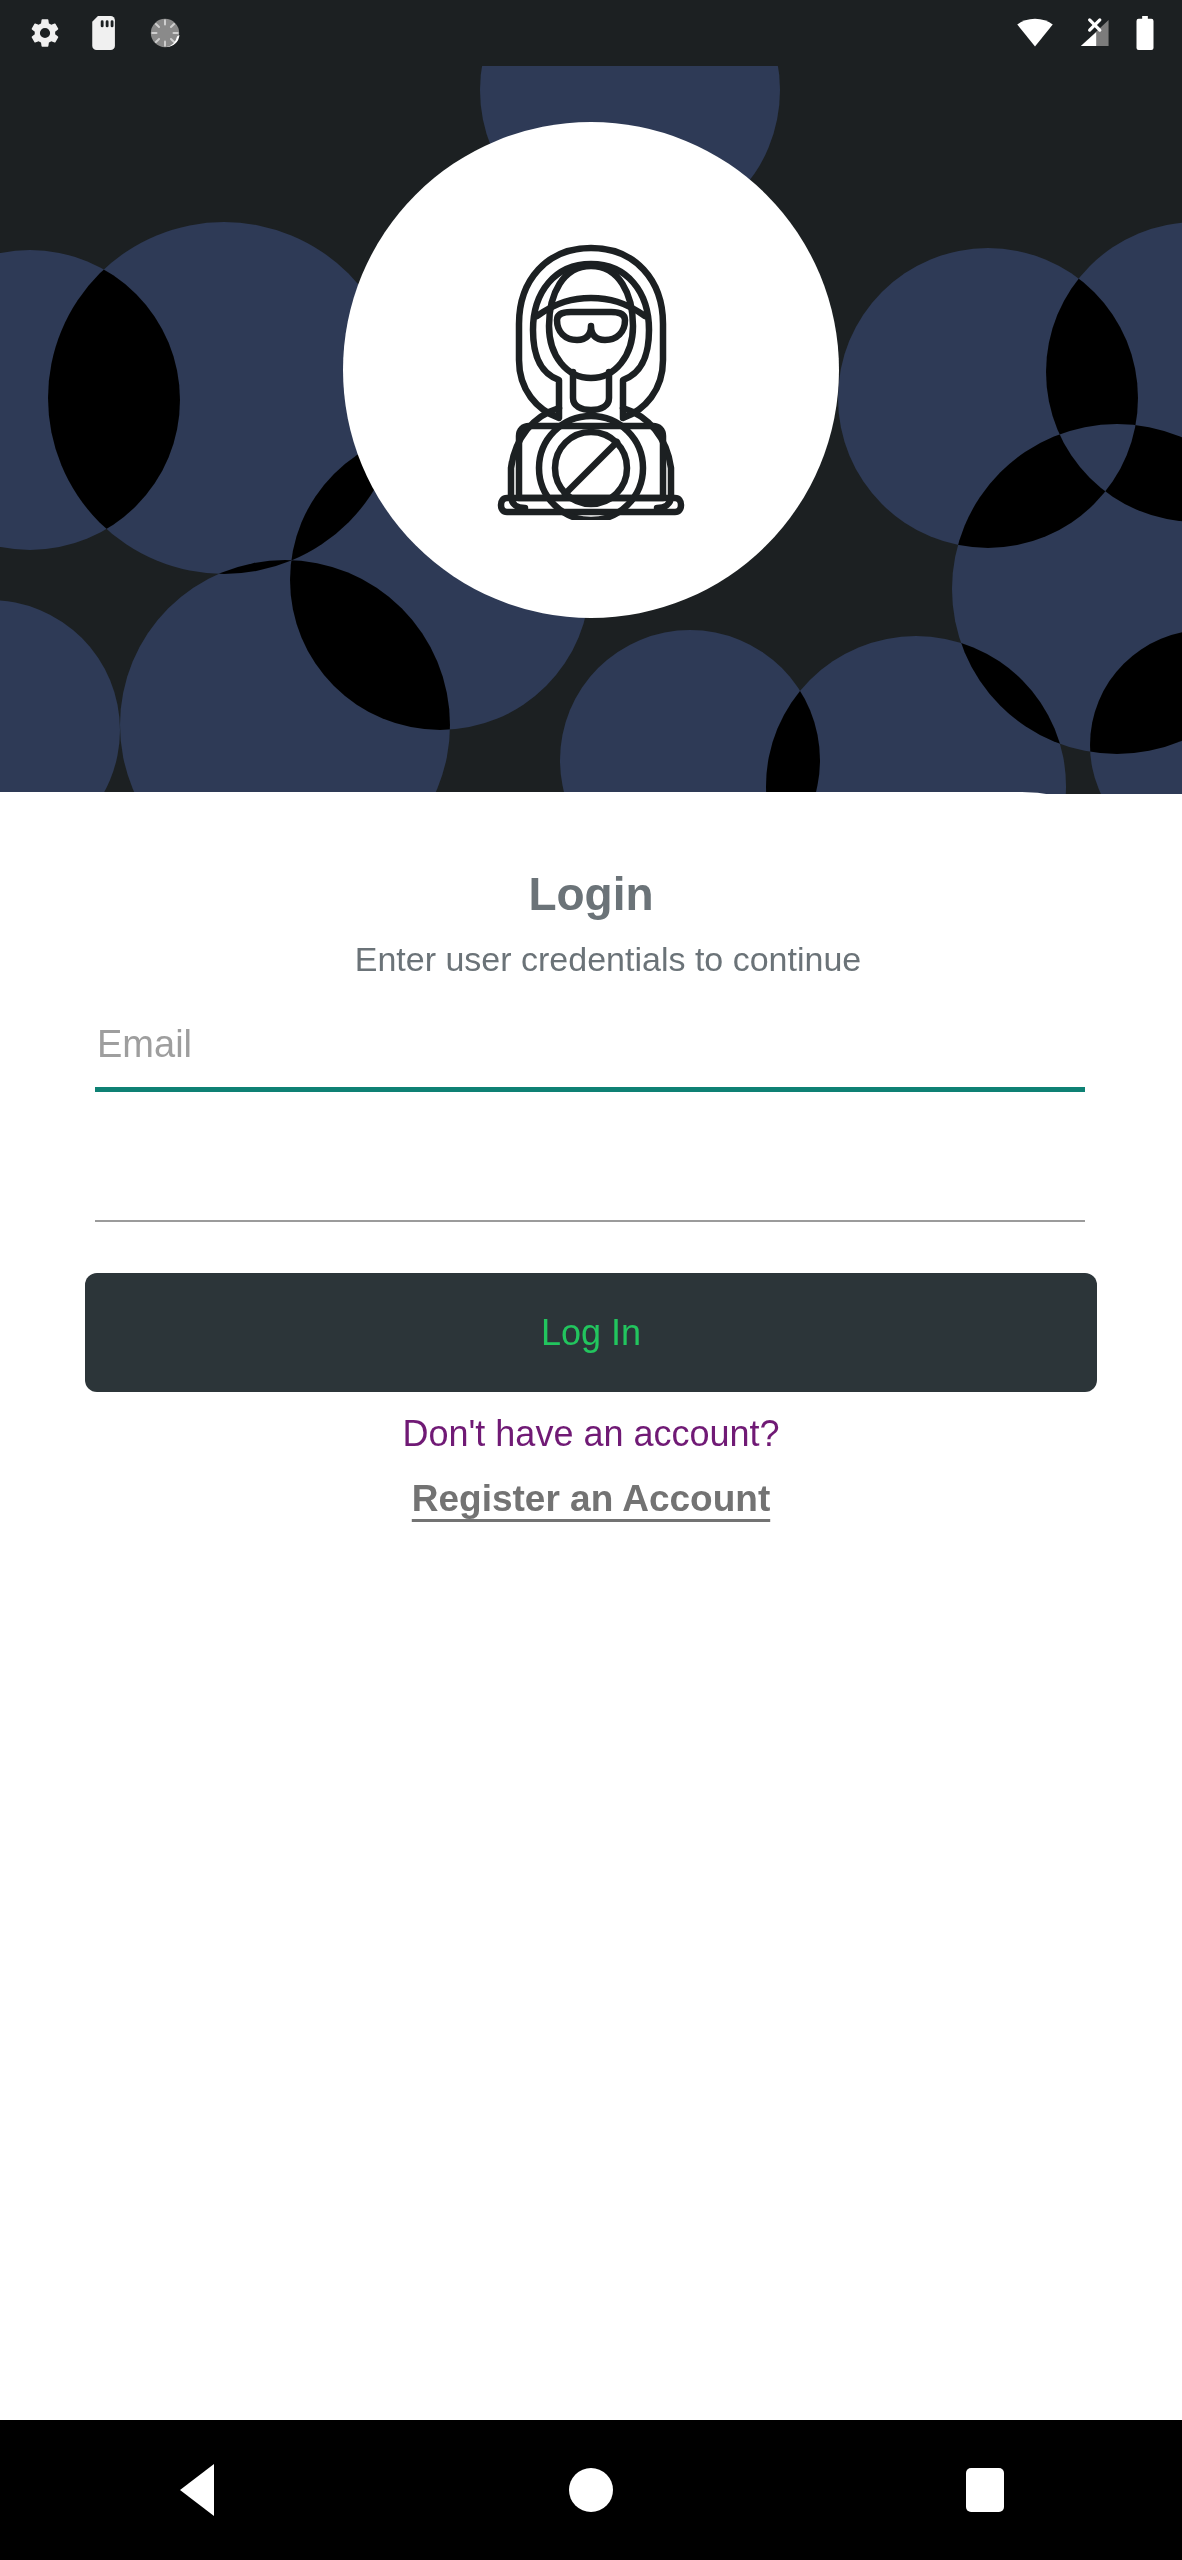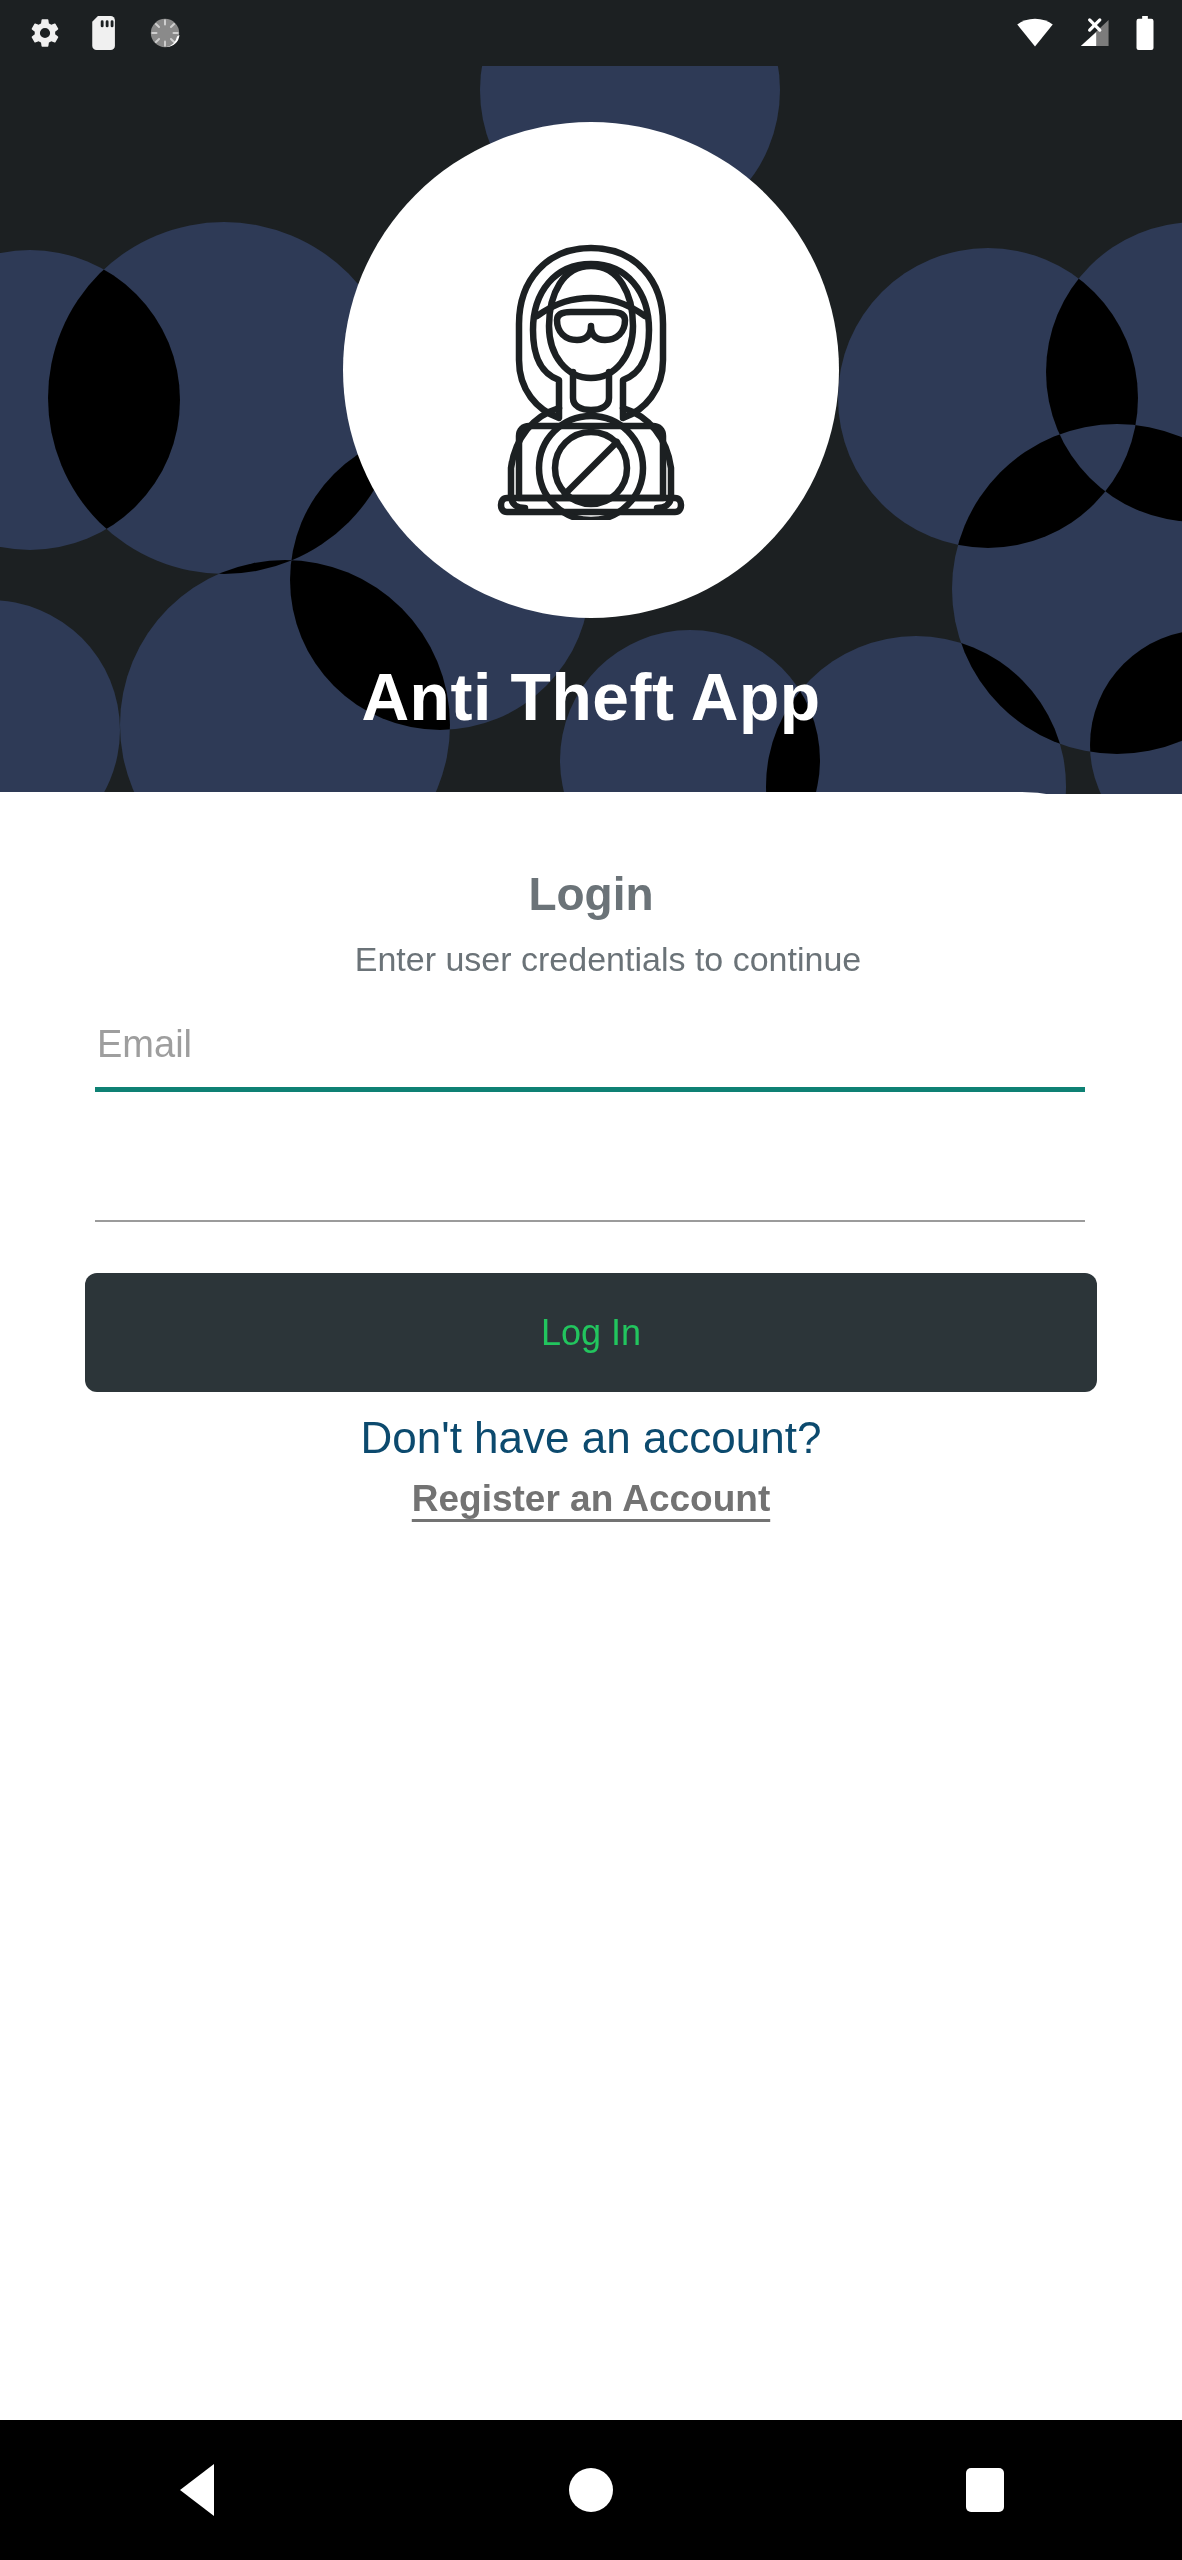--- a/index.html
+++ b/index.html
@@ -173,22 +173,22 @@
     cursor: pointer;
     line-height: 1;
   }
 
   #no-account-text {
     position: absolute;
     top: 624px;
     left: 0;
     width: 1182px;
     text-align: center;
-    font-size: 44px;
-    color: #0c4a6e;
+    font-size: 36px;
+    color: #701a75;
     line-height: 1;
   }
   #register-link {
     position: absolute;
     top: 678px;
     left: 0;
     width: 1182px;
     text-align: center;
     font-size: 37px;
     font-weight: bold;
@@ -301,21 +301,20 @@
                    C240 289 238 292 234 292 L66 292
                    C62 292 60 289 60 285 C60 281 62 278 66 278 Z"></path>
 
           <circle cx="150" cy="248" r="52"></circle>
           <circle cx="150" cy="248" r="36"></circle>
           <line x1="124" y1="274" x2="176" y2="222"></line>
         </svg>
       </span>
     </div>
 
-    <div id="app-title">Anti Theft App</div>
   </div>
 
   <div id="status-bar">
     <div class="status-group status-left">
       <span class="sb-icon">
         <svg width="34" height="34" viewBox="0 0 24 24" fill="#F0F0F0">
           <path d="M19.14 12.94a7.07 7.07 0 000-1.88l2.03-1.58a.5.5 0 00.12-.64l-1.92-3.32a.5.5 0 00-.6-.22l-2.39.96a7.03 7.03 0 00-1.63-.94l-.36-2.54a.5.5 0 00-.5-.42h-3.84a.5.5 0 00-.5.42l-.36 2.54c-.59.24-1.13.56-1.63.94l-2.39-.96a.5.5 0 00-.6.22L2.65 8.84a.5.5 0 00.12.64l2.03 1.58a7.07 7.07 0 000 1.88l-2.03 1.58a.5.5 0 00-.12.64l1.92 3.32c.13.22.39.3.6.22l2.39-.96c.5.38 1.04.7 1.63.94l.36 2.54c.04.24.25.42.5.42h3.84c.25 0 .46-.18.5-.42l.36-2.54c.59-.24 1.13-.56 1.63-.94l2.39.96c.22.08.47 0 .6-.22l1.92-3.32a.5.5 0 00-.12-.64l-2.03-1.58zM12 15.6A3.6 3.6 0 1112 8.4a3.6 3.6 0 010 7.2z"></path>
         </svg>
       </span>
       <span class="sb-icon">

